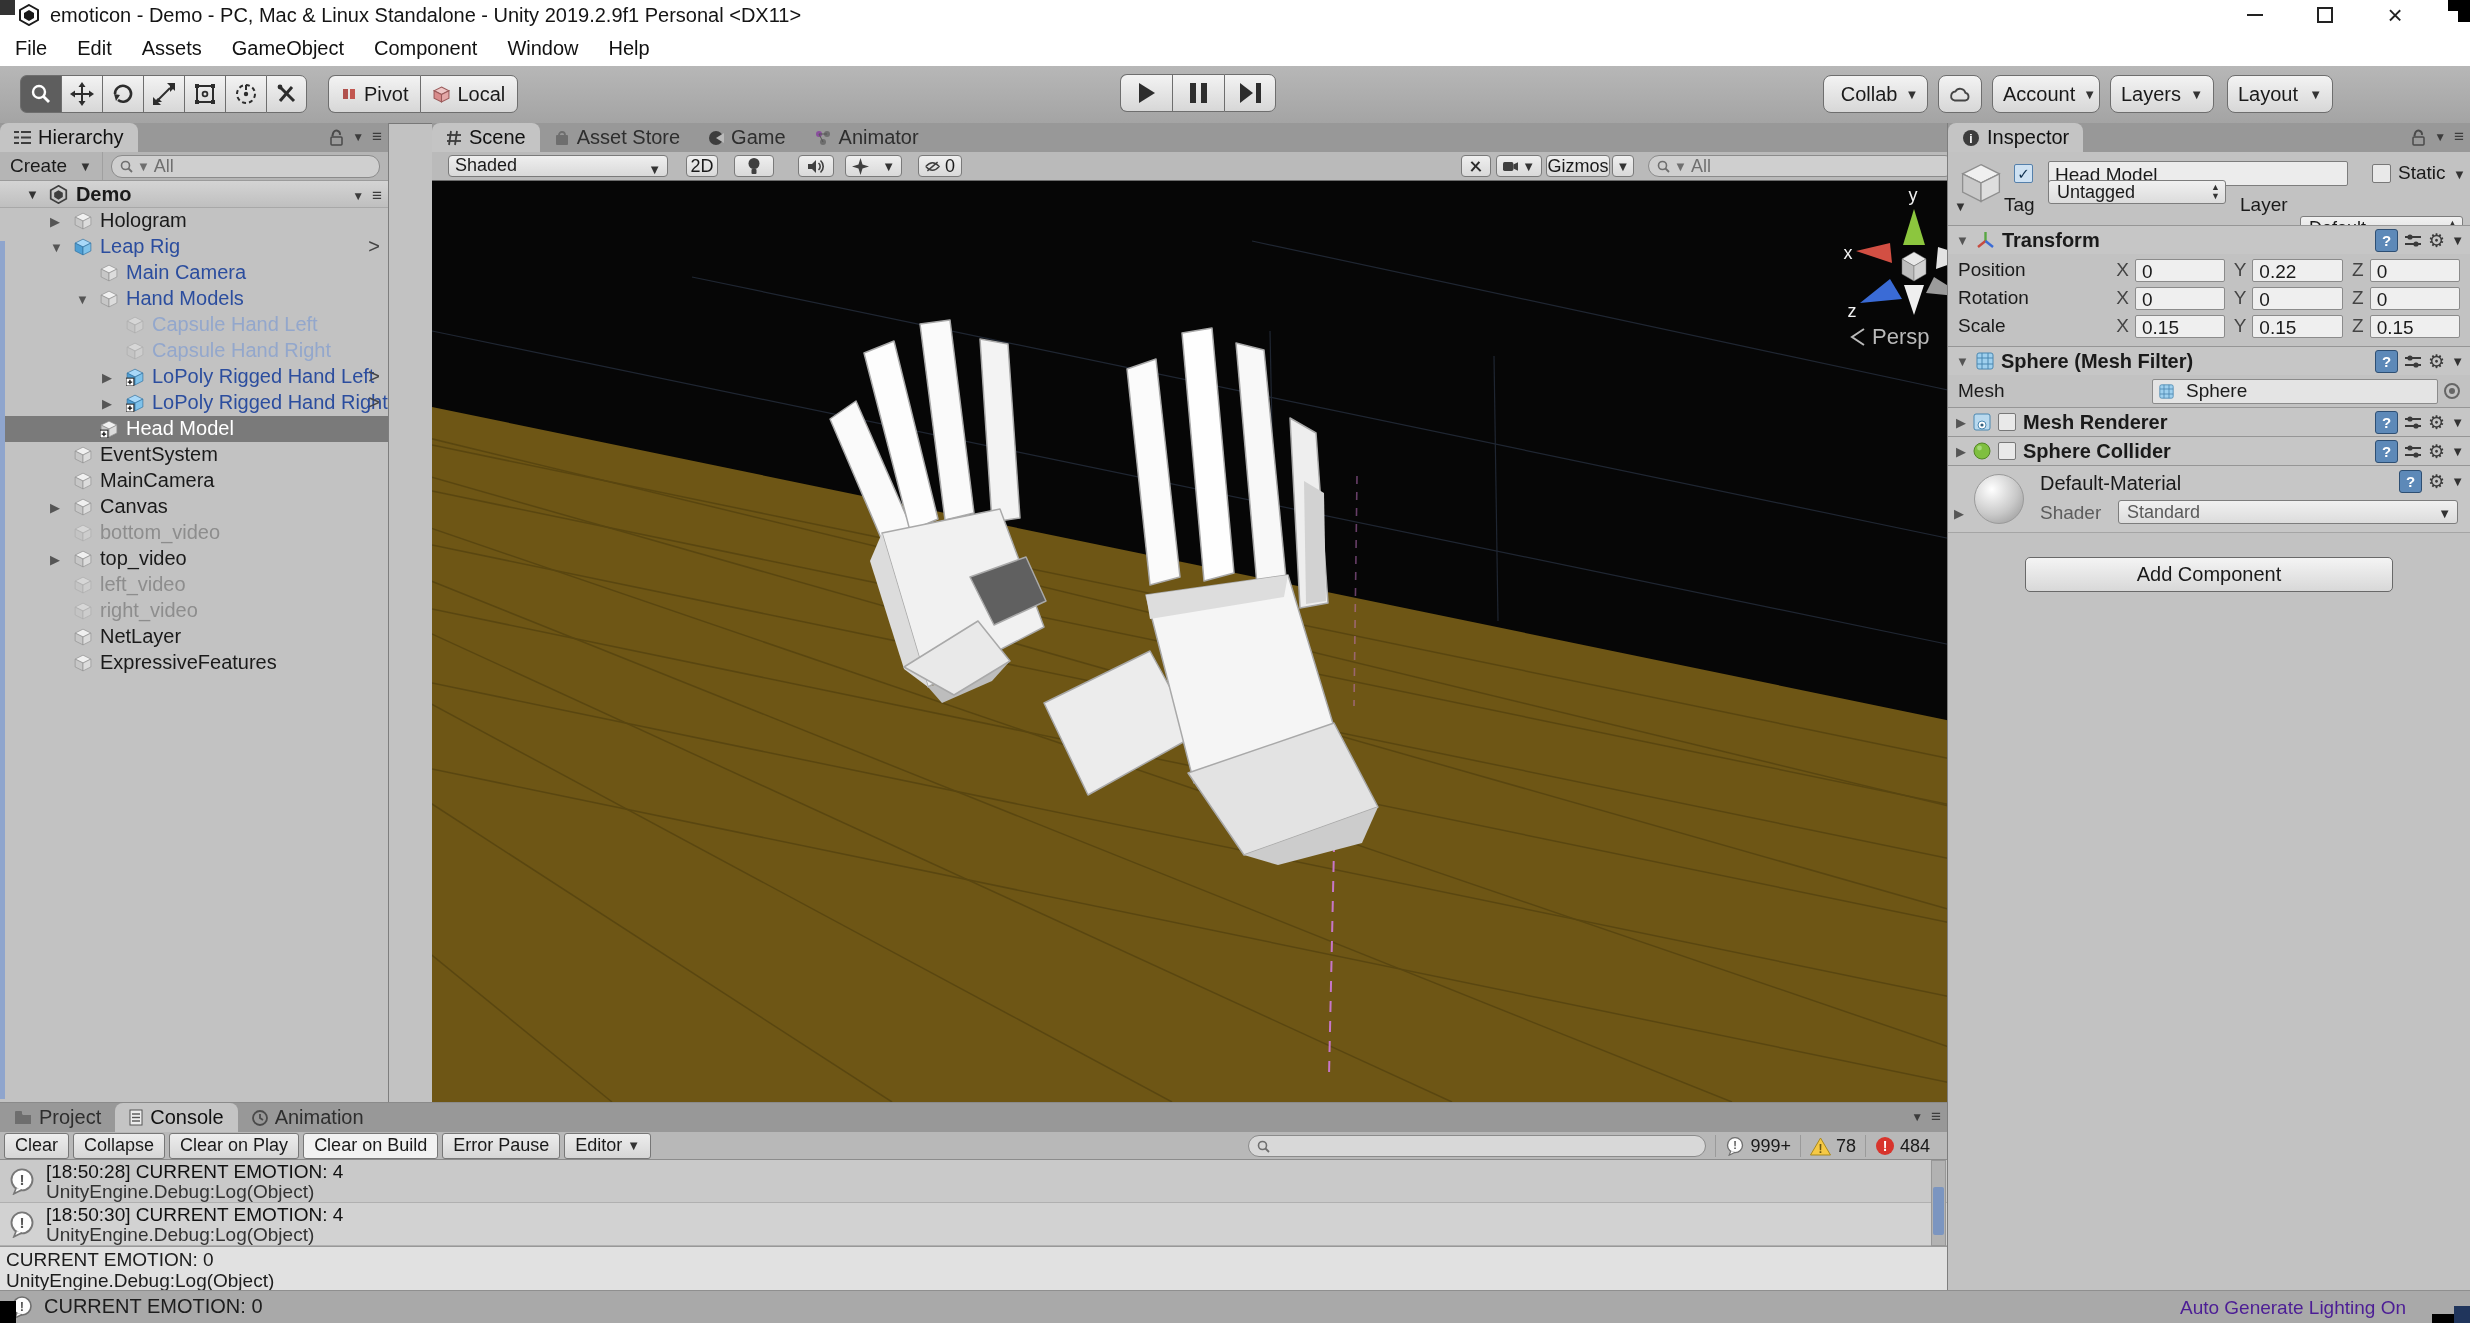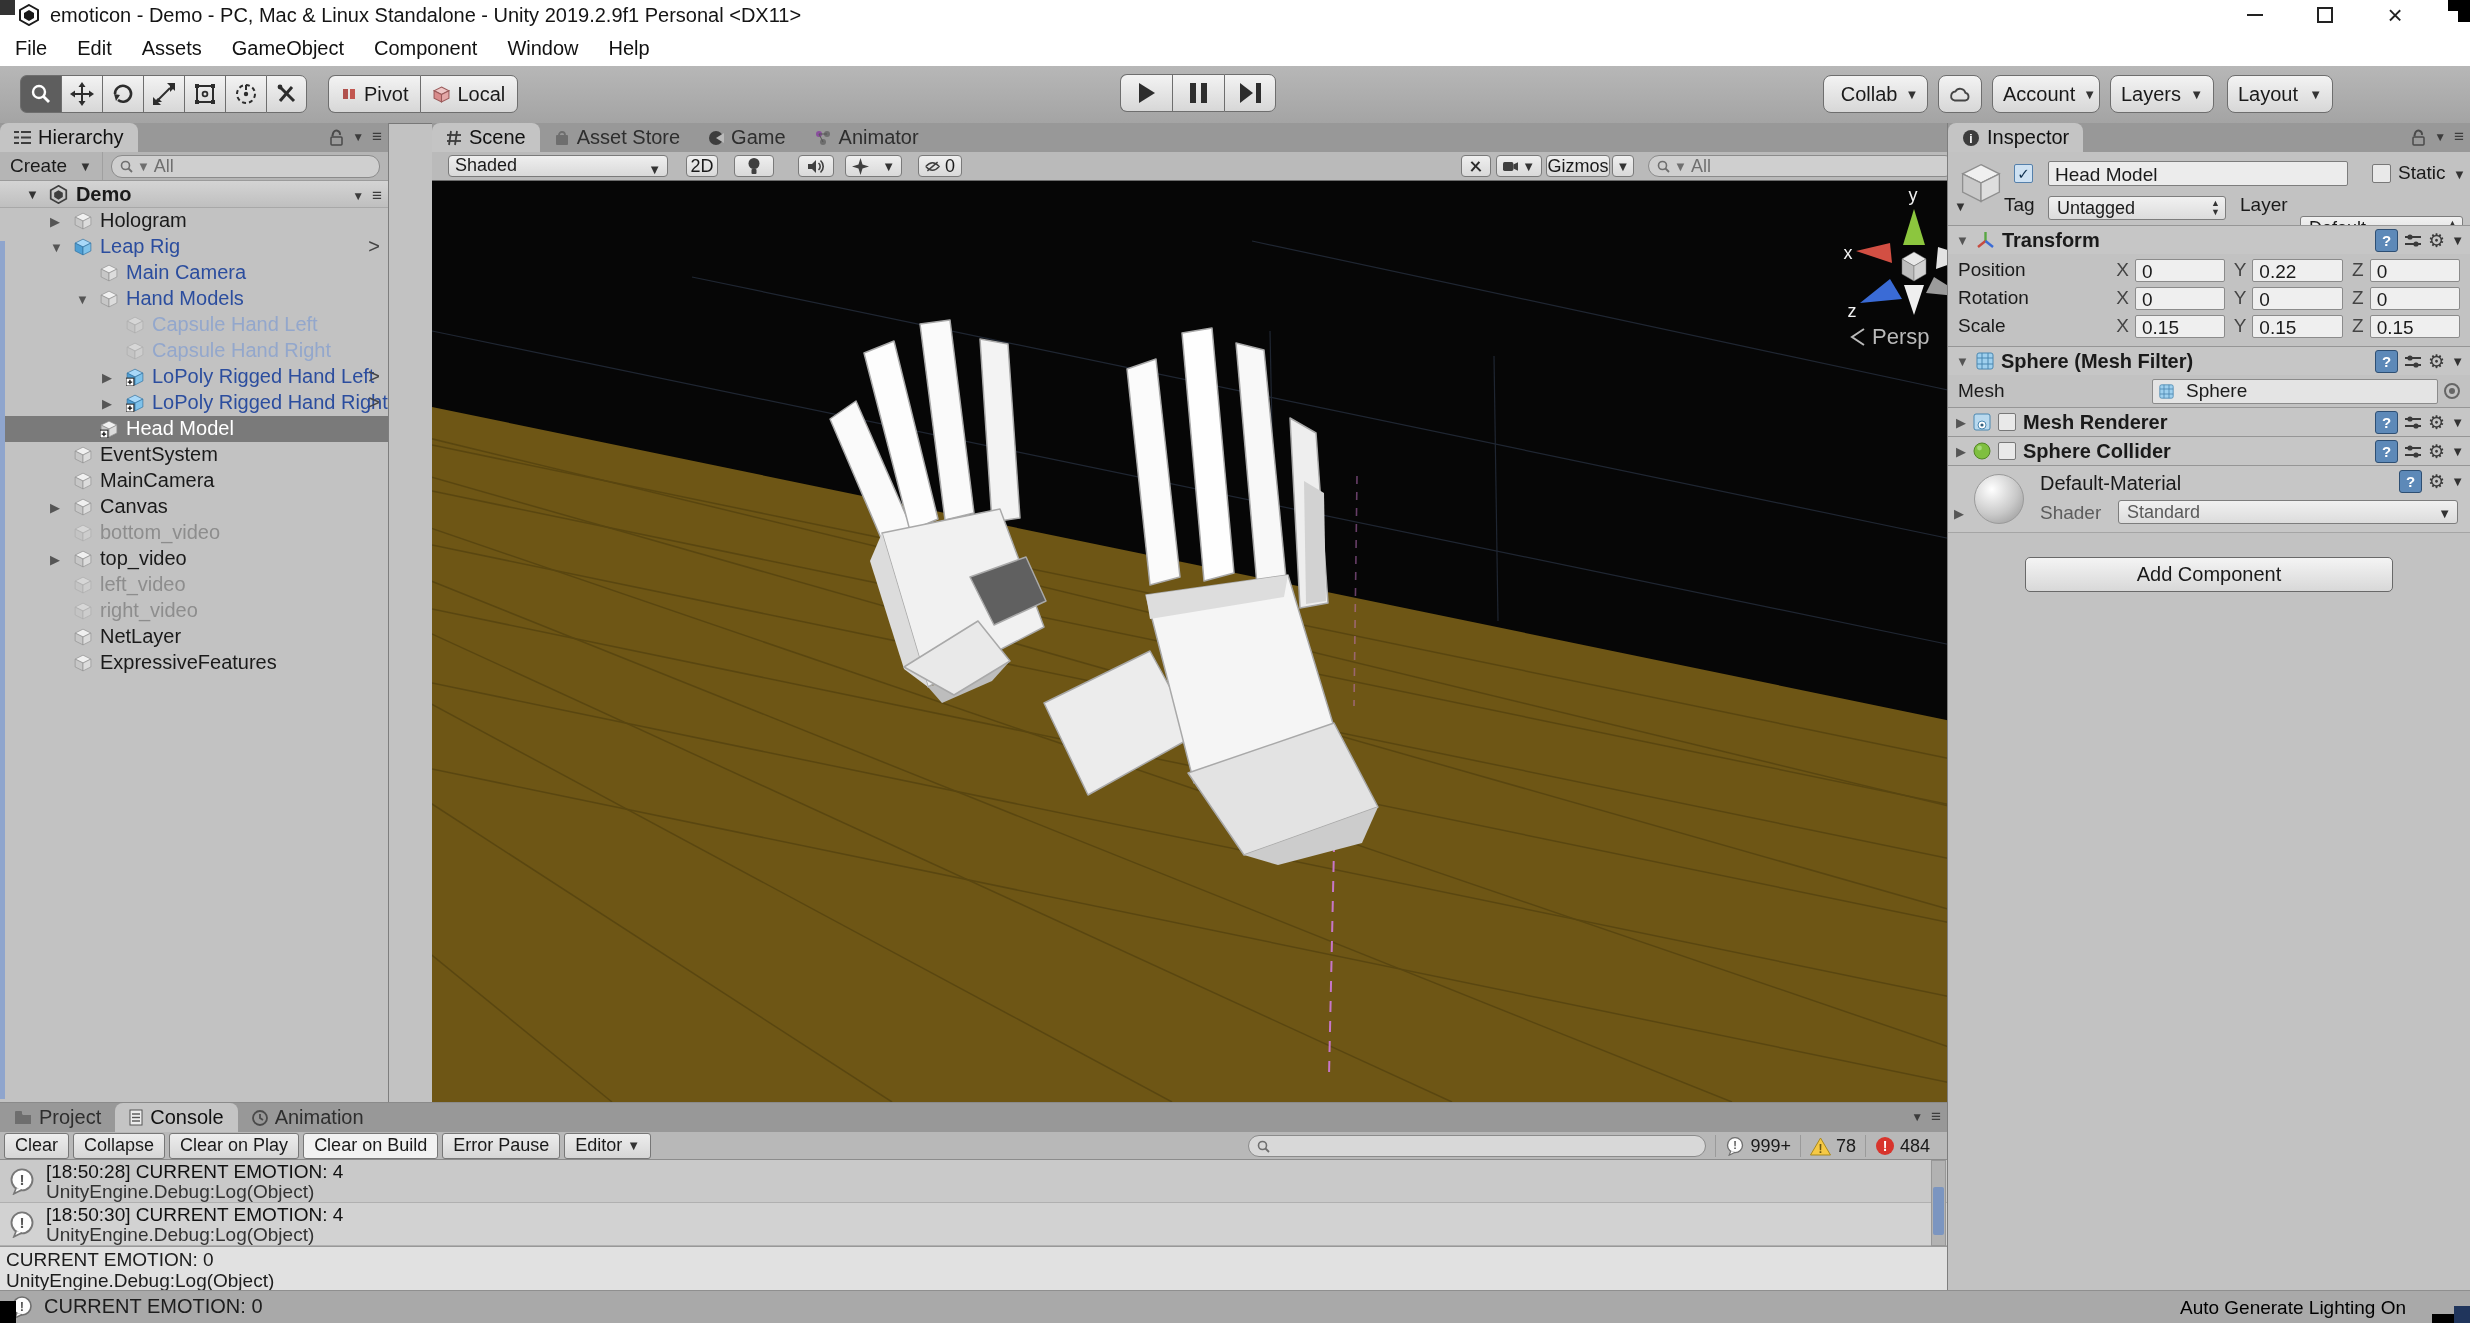--- a/index.html
+++ b/index.html
@@ -103,21 +103,21 @@
   .entries{position:absolute;left:0;top:57px;width:100%;height:86px;overflow:hidden;}
   .entry{position:absolute;left:0;width:100%;height:43px;border-bottom:1px solid #b0b0b0;box-sizing:border-box;}
   .entry .l1{position:absolute;left:46px;top:1px;font-size:19px;color:#111;}
   .entry .l2{position:absolute;left:46px;top:21px;font-size:19px;color:#333;}
   .cscroll{position:absolute;right:1px;top:57px;width:15px;height:86px;background:#b2b2b2;border:1px solid #979797;box-sizing:border-box;}
   .cthumb{position:absolute;left:1px;top:26px;width:11px;height:48px;background:#7b95c0;border-radius:2px;}
   .detail{position:absolute;left:0;top:143px;width:100%;height:45px;background:#e1e1e1;border-top:1px solid #989898;box-sizing:border-box;font-size:19px;color:#1c1c1c;padding:2px 6px;line-height:21px;}
   
   .statusbar{position:absolute;left:0;top:1290px;width:2470px;height:33px;background:#a9a9a9;border-top:1px solid #8f8f8f;box-sizing:border-box;}
   .status-msg{position:absolute;left:44px;top:4px;font-size:20px;color:#1d1d1d;}
-  .status-right{position:absolute;right:64px;top:6px;font-size:19px;color:#000000;}
+  .status-right{position:absolute;right:64px;top:6px;font-size:19px;color:#4c1d95;}
   .artifact{position:absolute;background:#000;}
 </style>
 </head>
 <body>
 
 <div id="root">
 
   <div class="titlebar">
     <div class="artifact" style="left:0;top:0;width:15px;height:15px;background:#333;"></div>
     <svg width="22" height="22" style="margin-left:18px" viewBox="0 0 22 22">
@@ -739,21 +739,21 @@
           <polygon points="1,4.5 8,8 8,15 1,11.5" fill="#c9c9c9" stroke="#8f8f8f" stroke-width="0.5"></polygon>
           <polygon points="15,4.5 8,8 8,15 15,11.5" fill="#dedede" stroke="#8f8f8f" stroke-width="0.5"></polygon>
         </svg>
       <span class="abs caret" style="left:6px;top:48px;">▼</span>
       <div class="abs checkbox" style="left:66px;top:12px;">✓</div>
       <div class="namefield">Head Model</div>
       <div class="abs checkbox empty" style="left:424px;top:12px;"></div>
       <span class="abs" style="left:450px;top:10px;font-size:19px;">Static</span>
       <span class="abs caret" style="left:505px;top:16px;">▼</span>
       <span class="abs" style="left:56px;top:42px;font-size:19px;">Tag</span>
-      <div class="abs dd" style="left:100px;top:44px;width:178px;">
+      <div class="abs dd" style="left:100px;top:28px;width:178px;">
         <span>Untagged</span>
         <span class="updown">
             <span>▲</span>
             <span>▼</span>
           </span>
       </div>
       <span class="abs" style="left:292px;top:42px;font-size:19px;">Layer</span>
       <div class="abs dd" style="left:352px;top:40px;width:163px;">
         <span>Default</span>
         <span class="updown">

